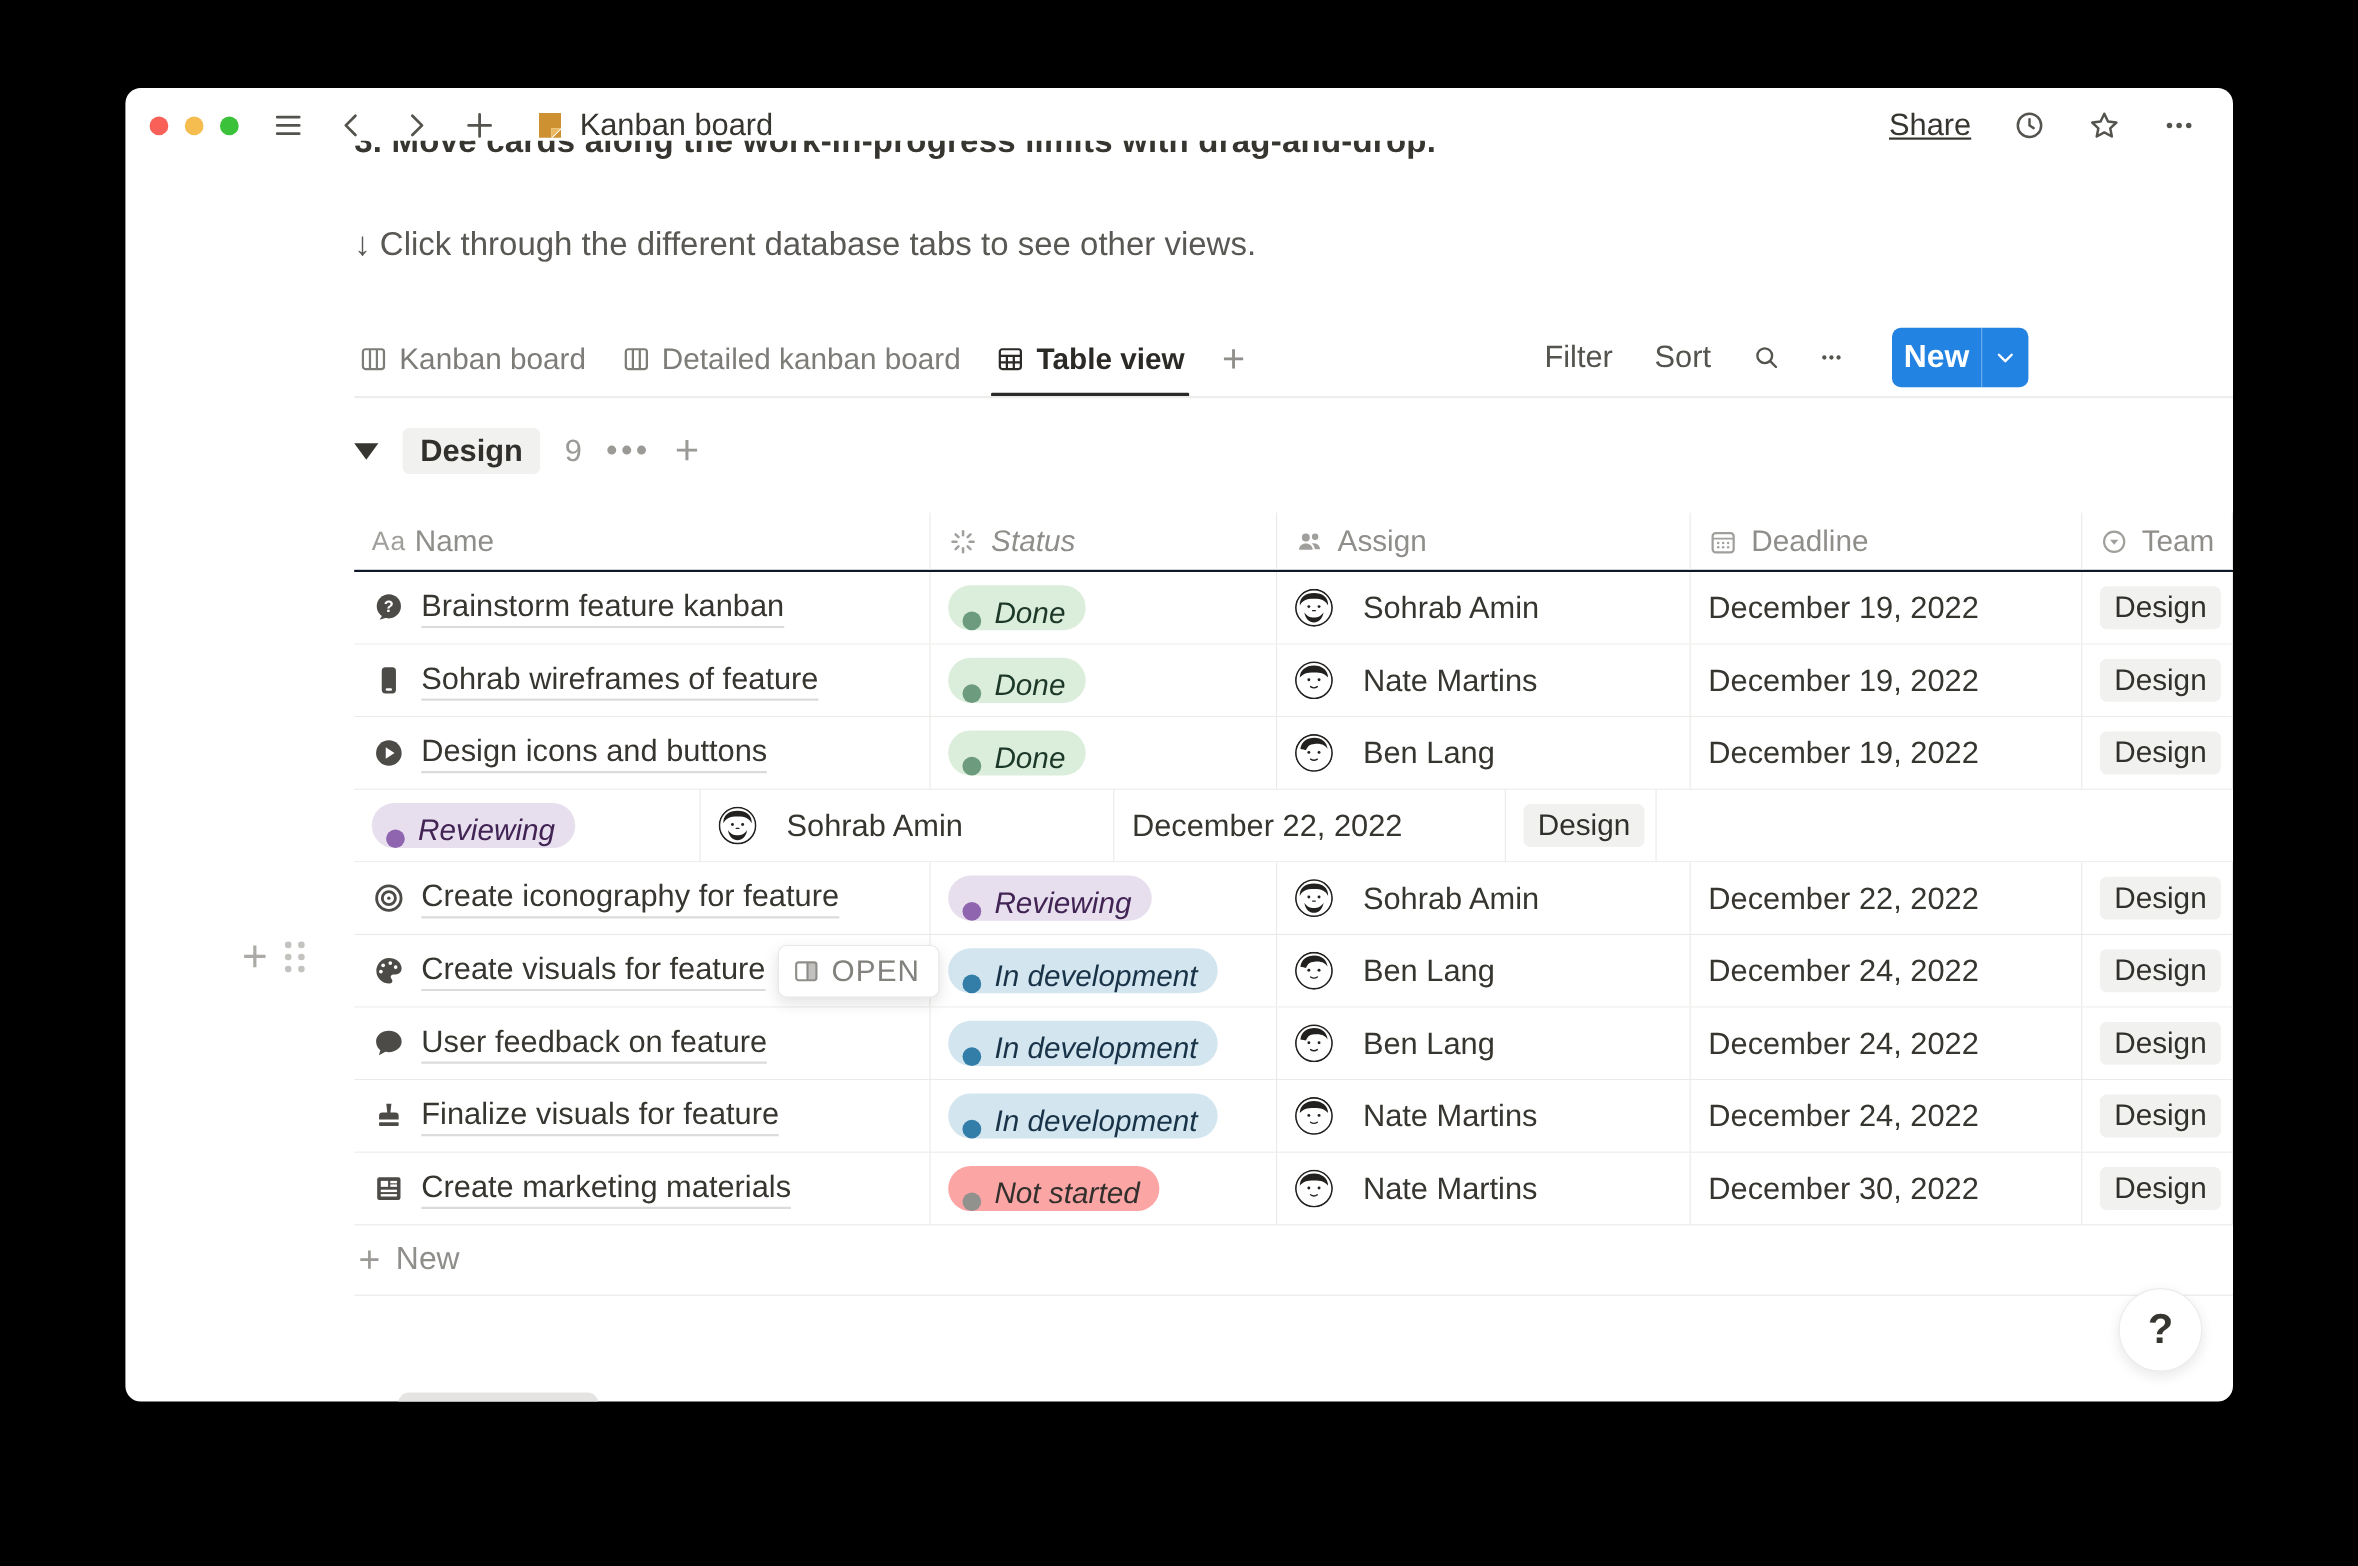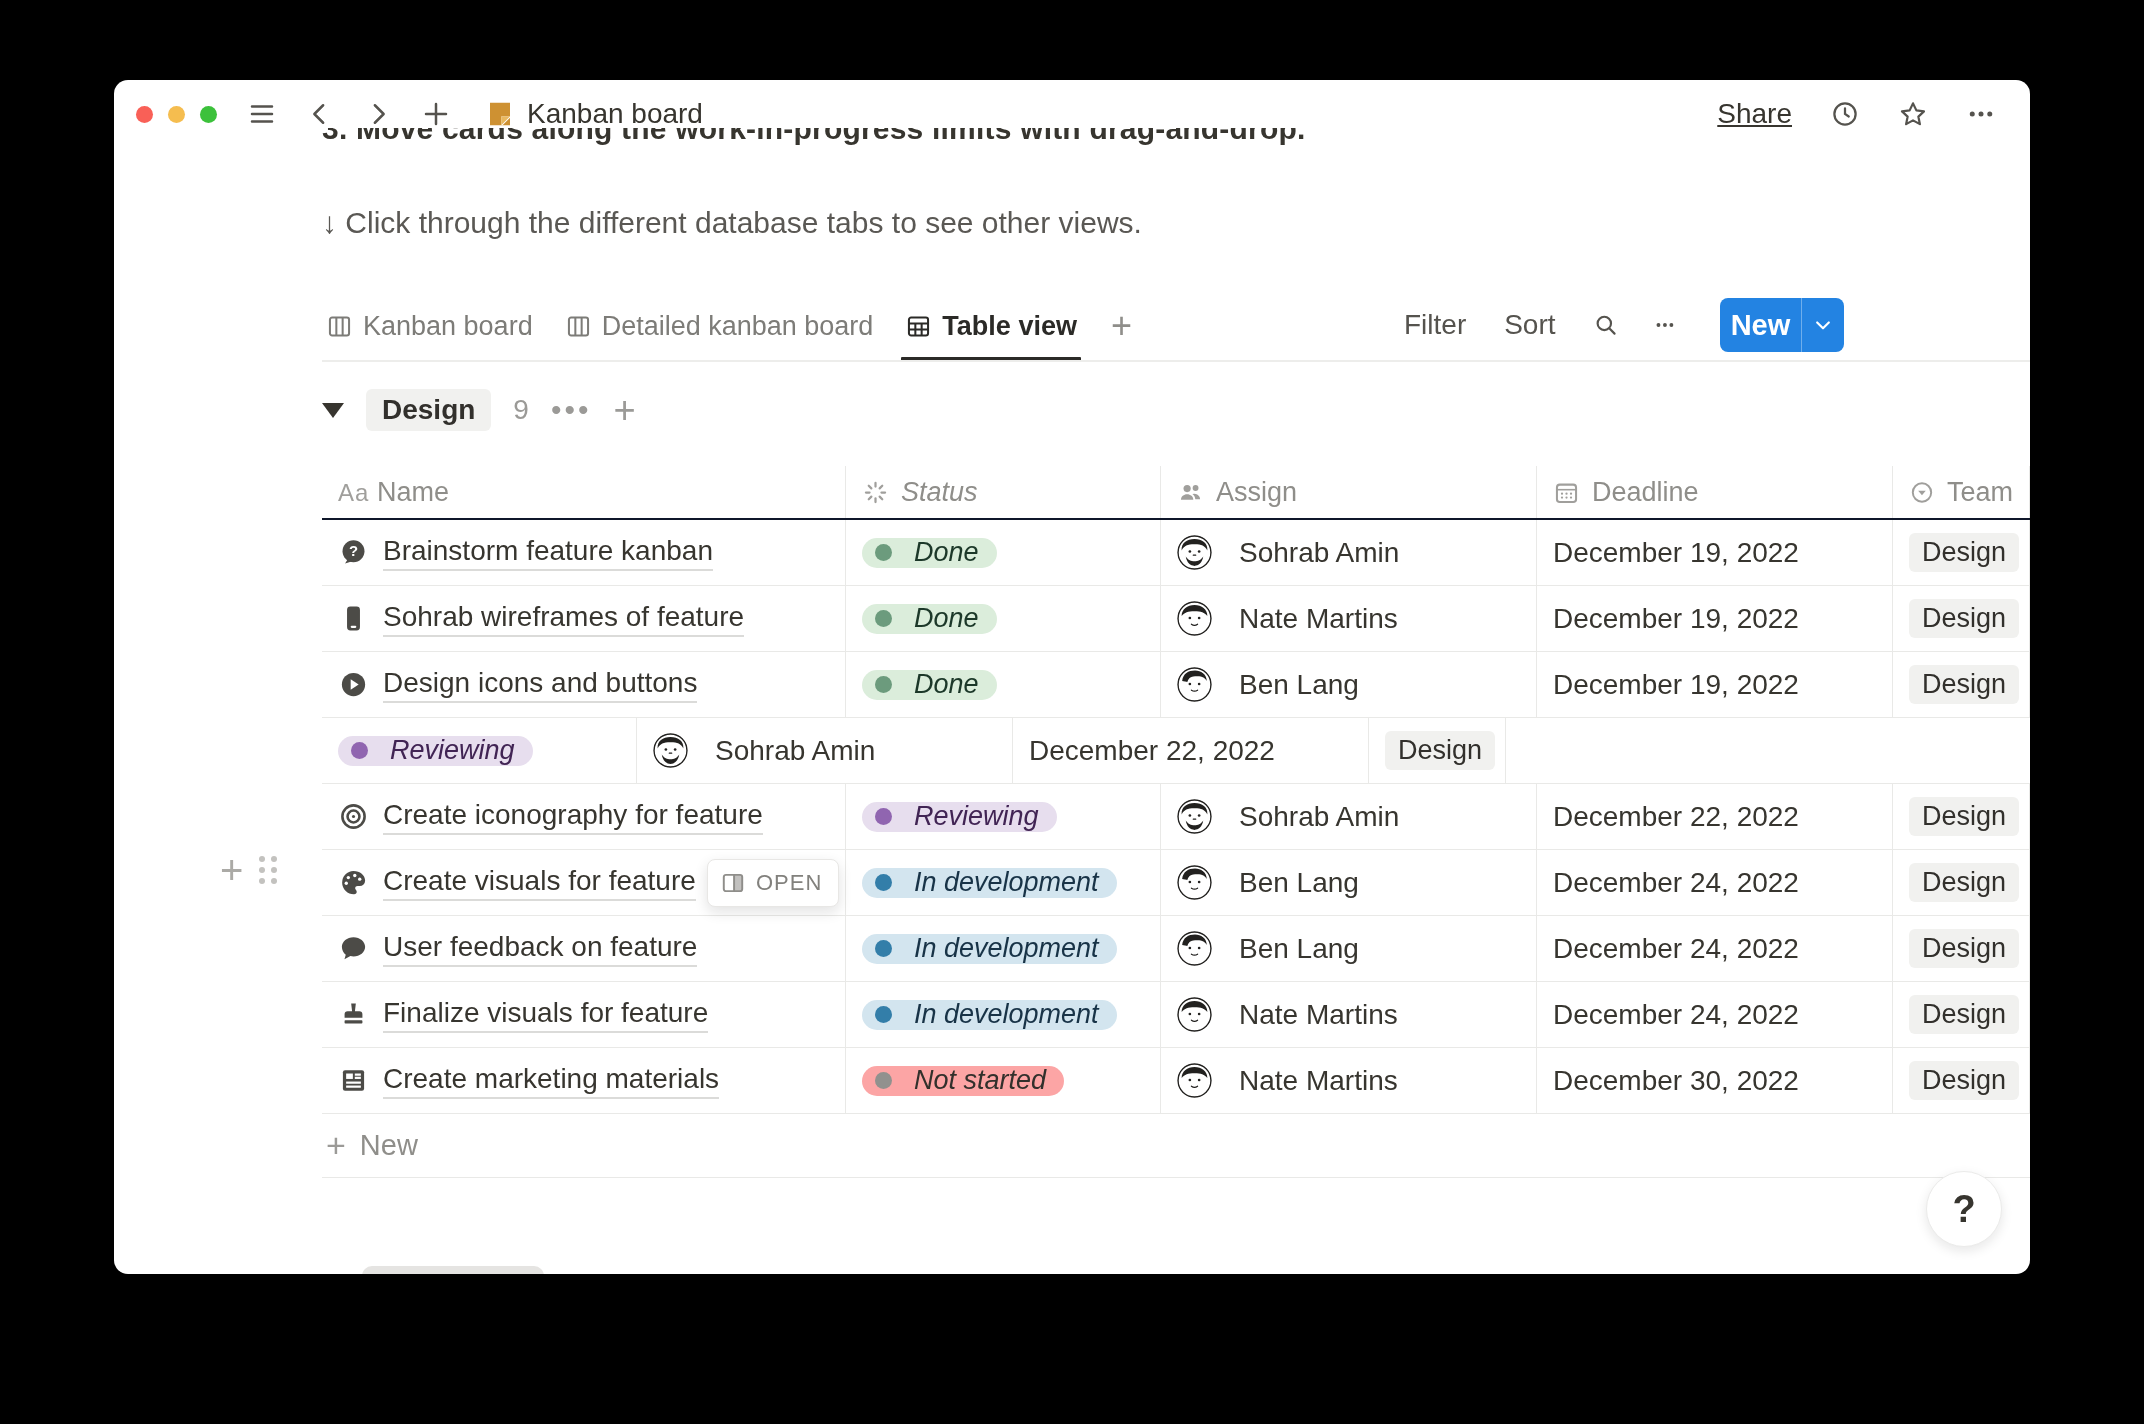--- a/index.html
+++ b/index.html
@@ -65,39 +65,39 @@
   .c0{ width:524px; } .c1{ width:315px;font-style:italic; } .c2{ width:376px;gap:13px; } .c3{ width:356px; } .c4{ width:137px; }
   .t-head .cell { color:#8F8E8A; font-size:27px; gap:12px; }
   .h-icon { width:27px; height:27px; display:inline-flex; color:#A09F9C; }
   .h-icon svg{ width:100%; height:100%; }
   .h-aa { font-size:24px; color:#A09F9C; font-weight:500; letter-spacing:1px; }
 
   .task-icon { width:31px; height:31px; min-width:31px; display:inline-flex; color:#4C4B47; margin-right:14px; }
   .task-icon svg { width:100%; height:100%; }
   .task-name { font-size:28px; font-weight:500; color:#37352F; white-space:nowrap; border-bottom:2px solid rgba(55,53,47,.18); padding-bottom:2px; cursor:pointer; }
 
-  .status-pill { display:inline-flex; align-items:center; gap:22px; height:30px; border-radius:21px; padding:0 18px 0 13px; font-size:27px; white-space:nowrap; cursor:pointer; }
+  .status-pill { display:inline-flex; align-items:flex-end; gap:12px; height:41px; border-radius:21px; padding:0 18px 0 13px; font-size:27px; white-space:nowrap; cursor:pointer; }
   .status-dot { width:17px; height:17px; border-radius:50%; }
 
   .avatar { width:35px; height:35px; min-width:35px; border-radius:50%; margin-right:14px; overflow:hidden; }
   .avatar svg { width:100%; height:100%; }
   .assign-name { font-size:28px; color:#37352F; white-space:nowrap; cursor:pointer; }
   .deadline-text { font-size:28px; color:#37352F; white-space:nowrap; cursor:pointer; }
   .team-chip { background:#F1F1EF; border-radius:6px; padding:4px 13px; font-size:27px; color:#32302C; white-space:nowrap; cursor:pointer; }
 
   .new-row { display:flex; align-items:center; height:64px; border-bottom:1px solid #E9E9E7; color:#8F8E8A; font-size:29px; gap:14px; padding-left:4px; cursor:pointer; }
   .new-row .plus { font-size:34px; font-weight:300; color:#9B9A97; }
 
   
   .open-btn { position:absolute; left:385px; top:9px; height:48px; padding:0 16px 0 12px; background:#fff;
     border:1px solid #E8E7E5; border-radius:8px; box-shadow:0 5px 14px rgba(15,15,15,.12);
     display:flex; align-items:center; gap:10px; z-index:5; cursor:pointer; }
   .open-btn .ob-icon { width:26px; height:26px; color:#8F8E8A; display:inline-flex; }
   .open-btn .ob-icon svg{ width:100%; height:100%; }
-  .open-btn .ob-label { font-size:22px; color:#82817D; font-weight:500; letter-spacing:1px; }
+  .open-btn .ob-label { font-size:27px; color:#82817D; font-weight:500; letter-spacing:1px; }
 
   
   .gutter { position:absolute; left:106px; top:768px; display:flex; align-items:center; gap:16px; color:#B3B2AF; }
   .gutter .g-plus { font-size:40px; font-weight:300; cursor:pointer; color:#ABAAA6; }
   .drag-dots { display:grid; grid-template-columns:repeat(2, 7px); grid-auto-rows:7px; gap:4px 5px; cursor:grab; }
   .drag-dots i { width:6px; height:6px; border-radius:50%; background:#C3C2BF; }
 
   
   .partial-block { position:absolute; left:248px; top:1186px; width:182px; height:10px; background:#E5E4E2; border-radius:10px 10px 0 0; }
   .help-btn { position:absolute; left:1812px; top:1091px; width:76px; height:76px; border-radius:50%;

